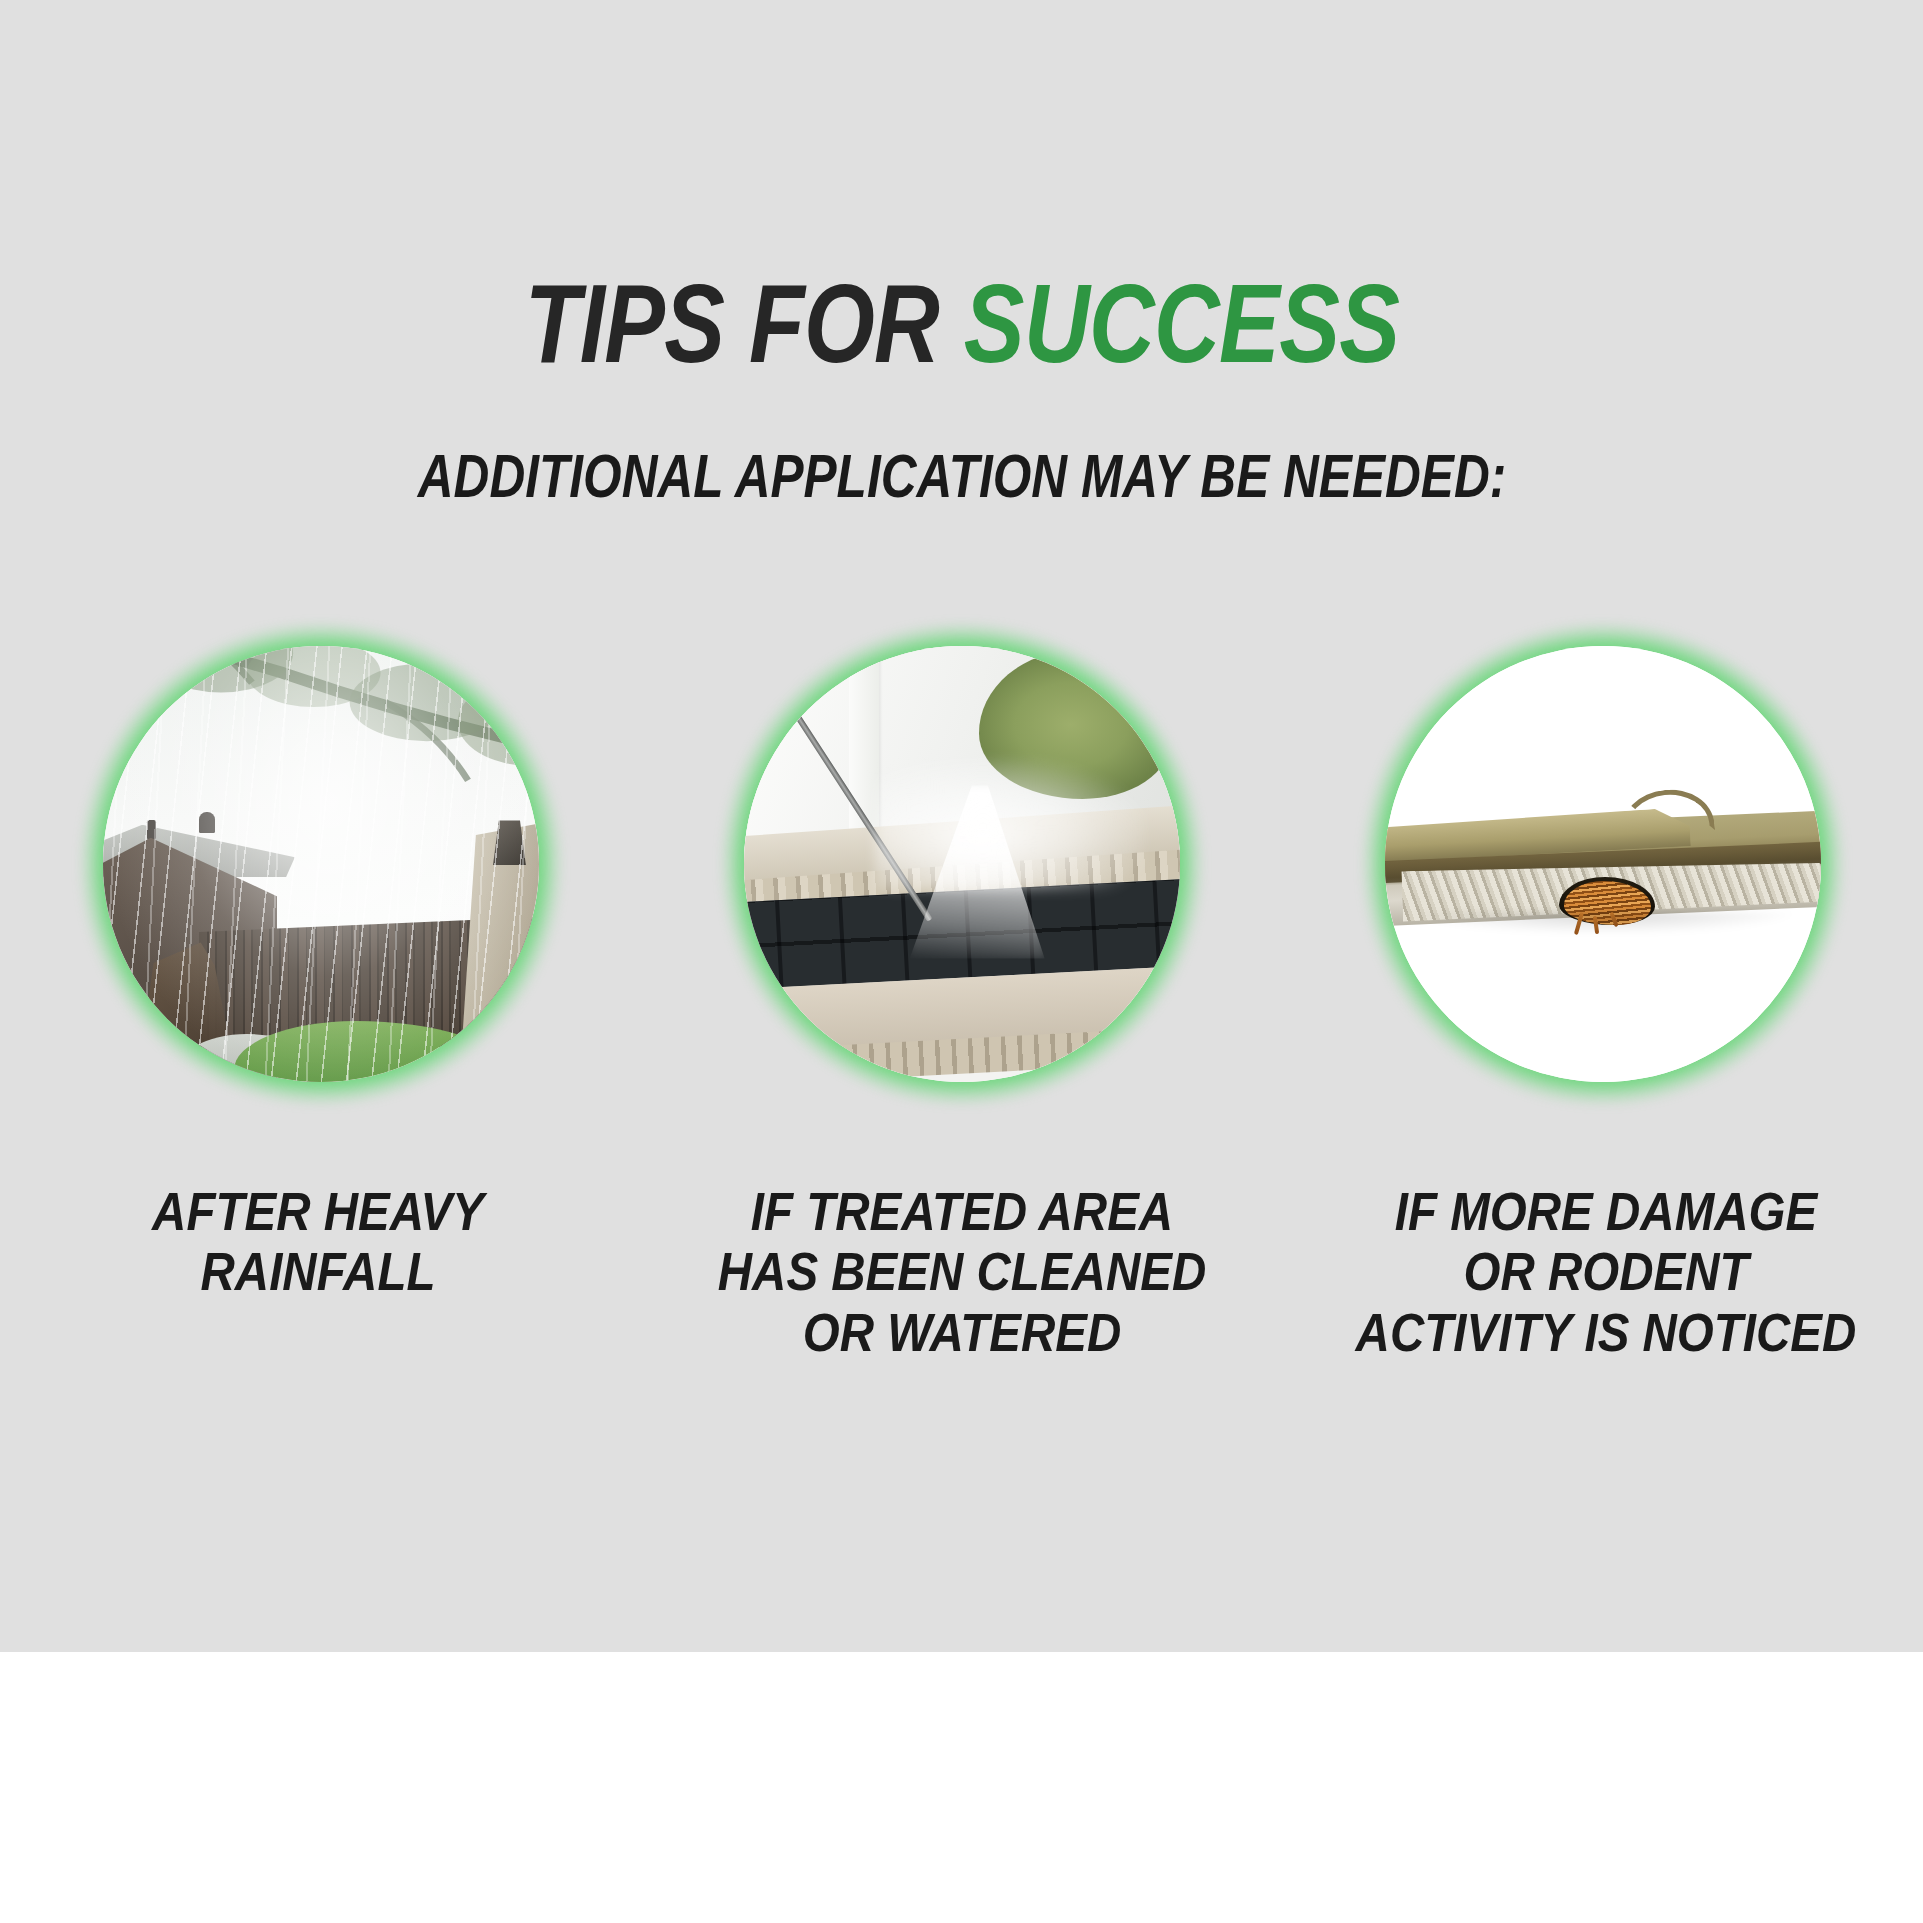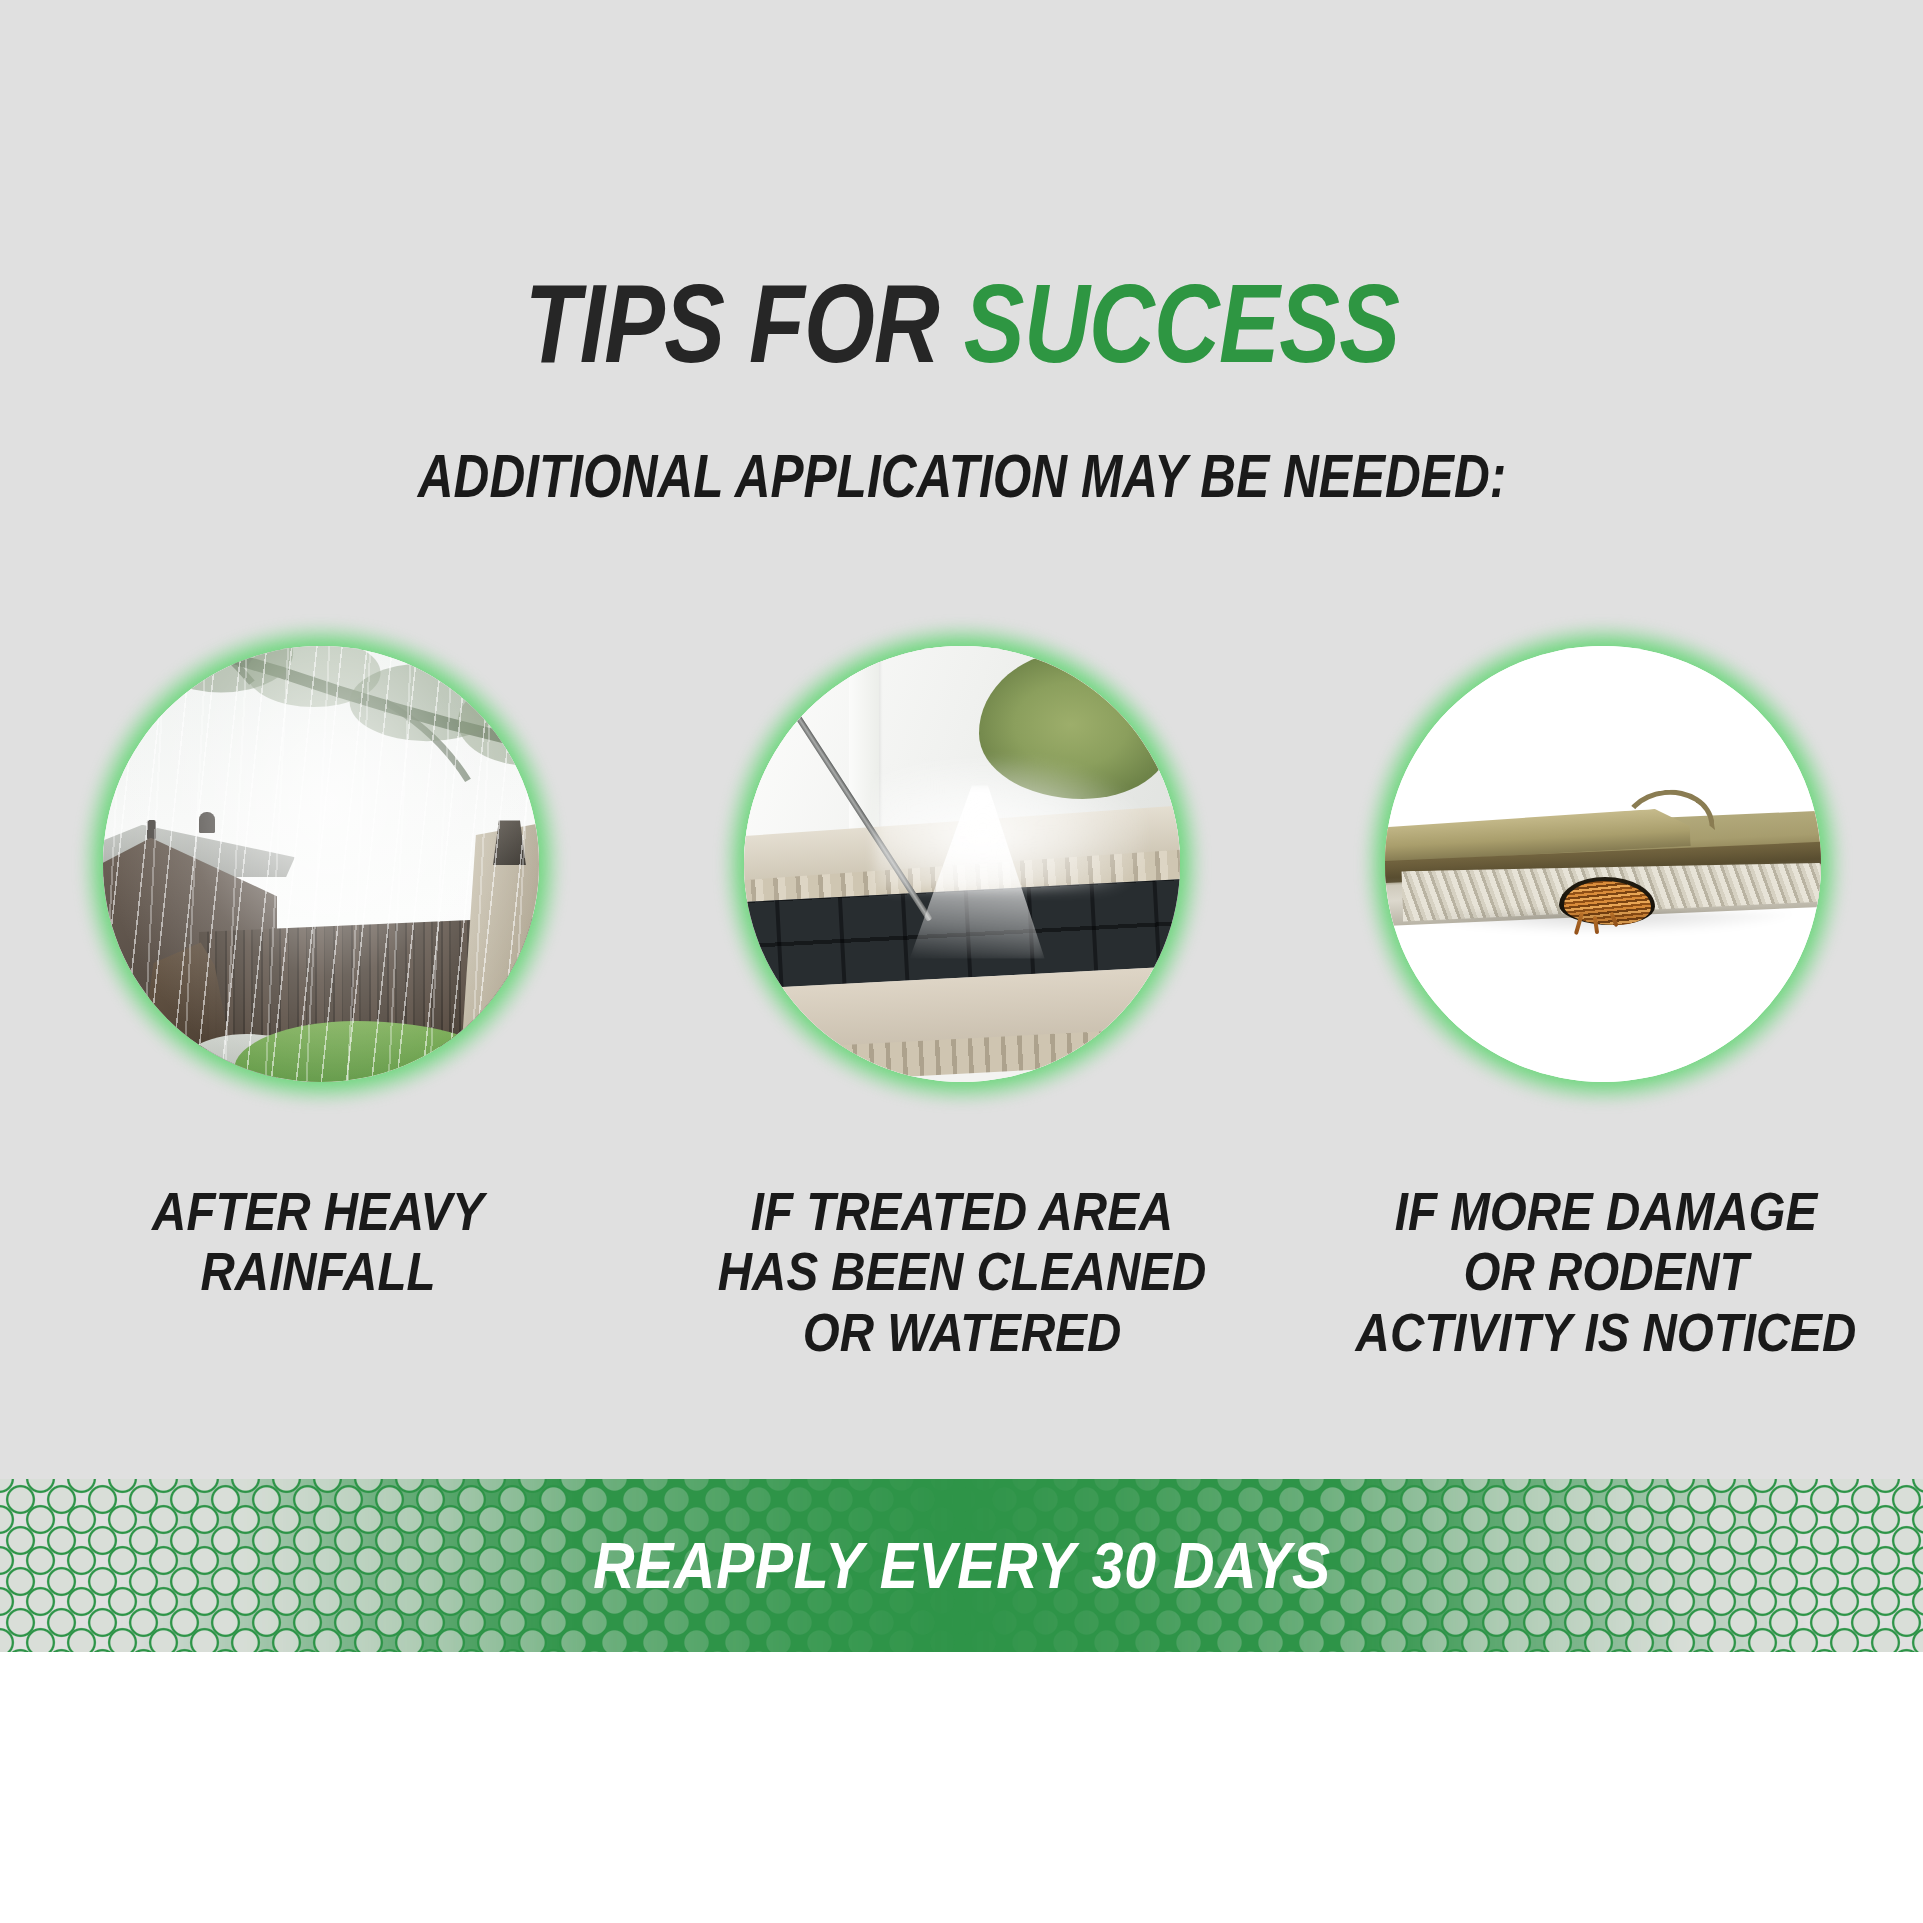--- a/index.html
+++ b/index.html
@@ -557,20 +557,15 @@
       <span class="cl">HAS BEEN CLEANED</span>
       <span class="cl">OR WATERED</span>
     </div>
     <div class="caption">
       <span class="cl">IF MORE DAMAGE</span>
       <span class="cl">OR RODENT</span>
       <span class="cl">ACTIVITY IS NOTICED</span>
     </div>
   </div>
 
-  <div class="banner">
-    <div class="halftone-outer"></div>
-    <div class="halftone-inner"></div>
-    <div class="banner-text">REAPPLY EVERY 30 DAYS</div>
-  </div>
 
 </div>
 
 
 </body></html>

